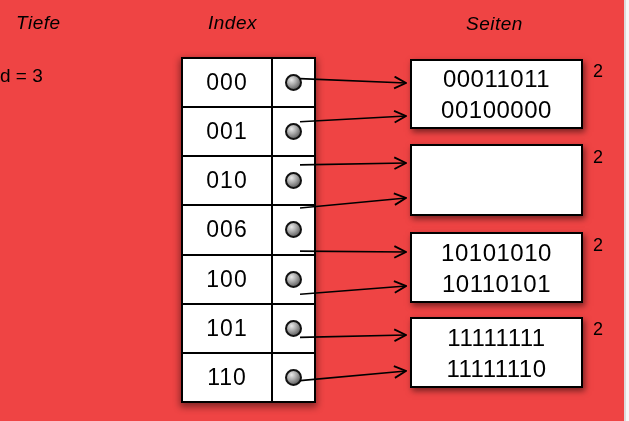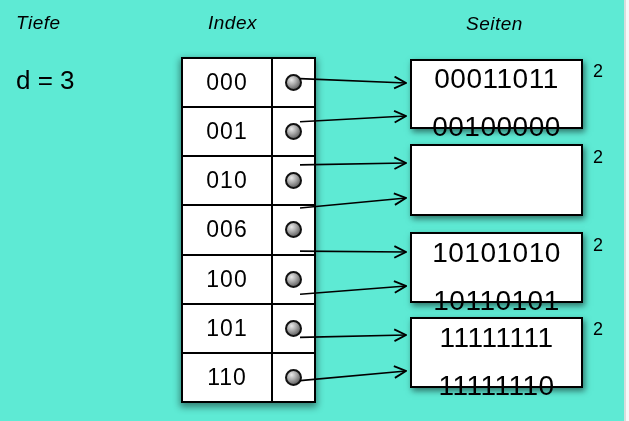--- a/index.html
+++ b/index.html
@@ -1,27 +1,27 @@
 <!DOCTYPE html>
 <html><head>
 <meta charset="utf-8">
 <style>
   html,body{margin:0;padding:0;background:#fff;}
   .stage{
-    position:relative;width:629px;height:421px;background:#5eead4;
+    position:relative;width:629px;height:421px;background:#ef4444;
     font-family:"Liberation Sans",sans-serif;color:#000;overflow:hidden;
   }
   .hdr{
     position:absolute;font-style:italic;font-size:19px;letter-spacing:.5px;
     white-space:nowrap;
   }
   .hdr-tiefe{left:16px;top:12px;}
   .hdr-index{left:208px;top:12px;}
   .hdr-seiten{left:466px;top:13px;}
-  .depth-val{position:absolute;left:16px;top:65px;font-size:26px;white-space:nowrap;}
+  .depth-val{position:absolute;left:0;top:65px;font-size:19px;white-space:nowrap;}
 
   
   .itable{
     position:absolute;left:181px;top:57px;width:135px;height:346px;
     border:2px solid #000;background:#fff;box-sizing:border-box;
     display:flex;flex-direction:column;
     box-shadow:0 3px 7px 1px rgba(0,0,0,0.45);
   }
   .irow{flex:1;display:flex;}
   .irow + .irow{border-top:2px solid #000;}
@@ -43,21 +43,21 @@
   .page{
     position:absolute;left:410px;width:173px;
     border:2px solid #000;background:#fff;box-sizing:border-box;
     display:flex;flex-direction:column;align-items:center;justify-content:center;
     box-shadow:2px 3px 6px rgba(0,0,0,0.5);
   }
   .page-1{top:59px;height:70px;}
   .page-2{top:144px;height:72px;}
   .page-3{top:232px;height:71px;}
   .page-4{top:317px;height:71px;}
-  .pline{font-size:28px;line-height:31px;letter-spacing:.5px;margin-top:17px;}
+  .pline{font-size:24px;line-height:31px;letter-spacing:.5px;}
 
   .ldepth{position:absolute;left:593px;font-size:18px;line-height:1;}
   .ldepth-1{top:62px;}
   .ldepth-2{top:148px;}
   .ldepth-3{top:236px;}
   .ldepth-4{top:320px;}
 
   
   .arrows{position:absolute;left:0;top:0;width:629px;height:421px;pointer-events:none;}
 

